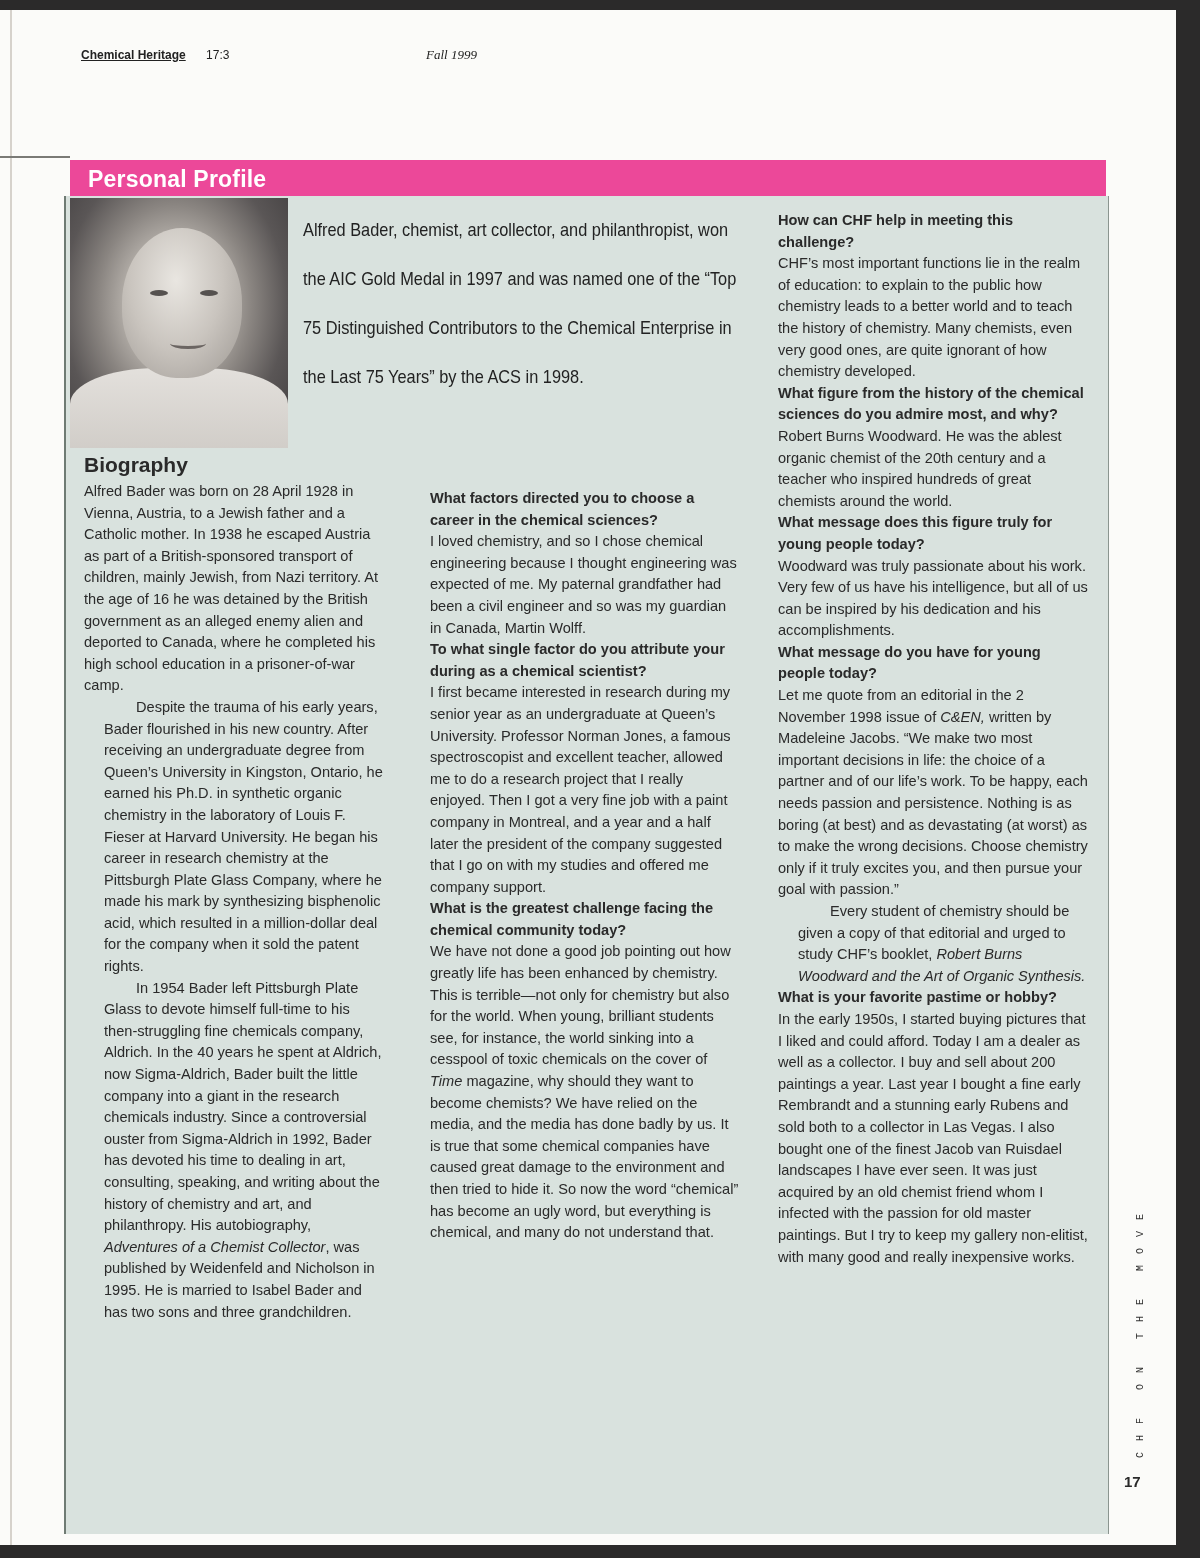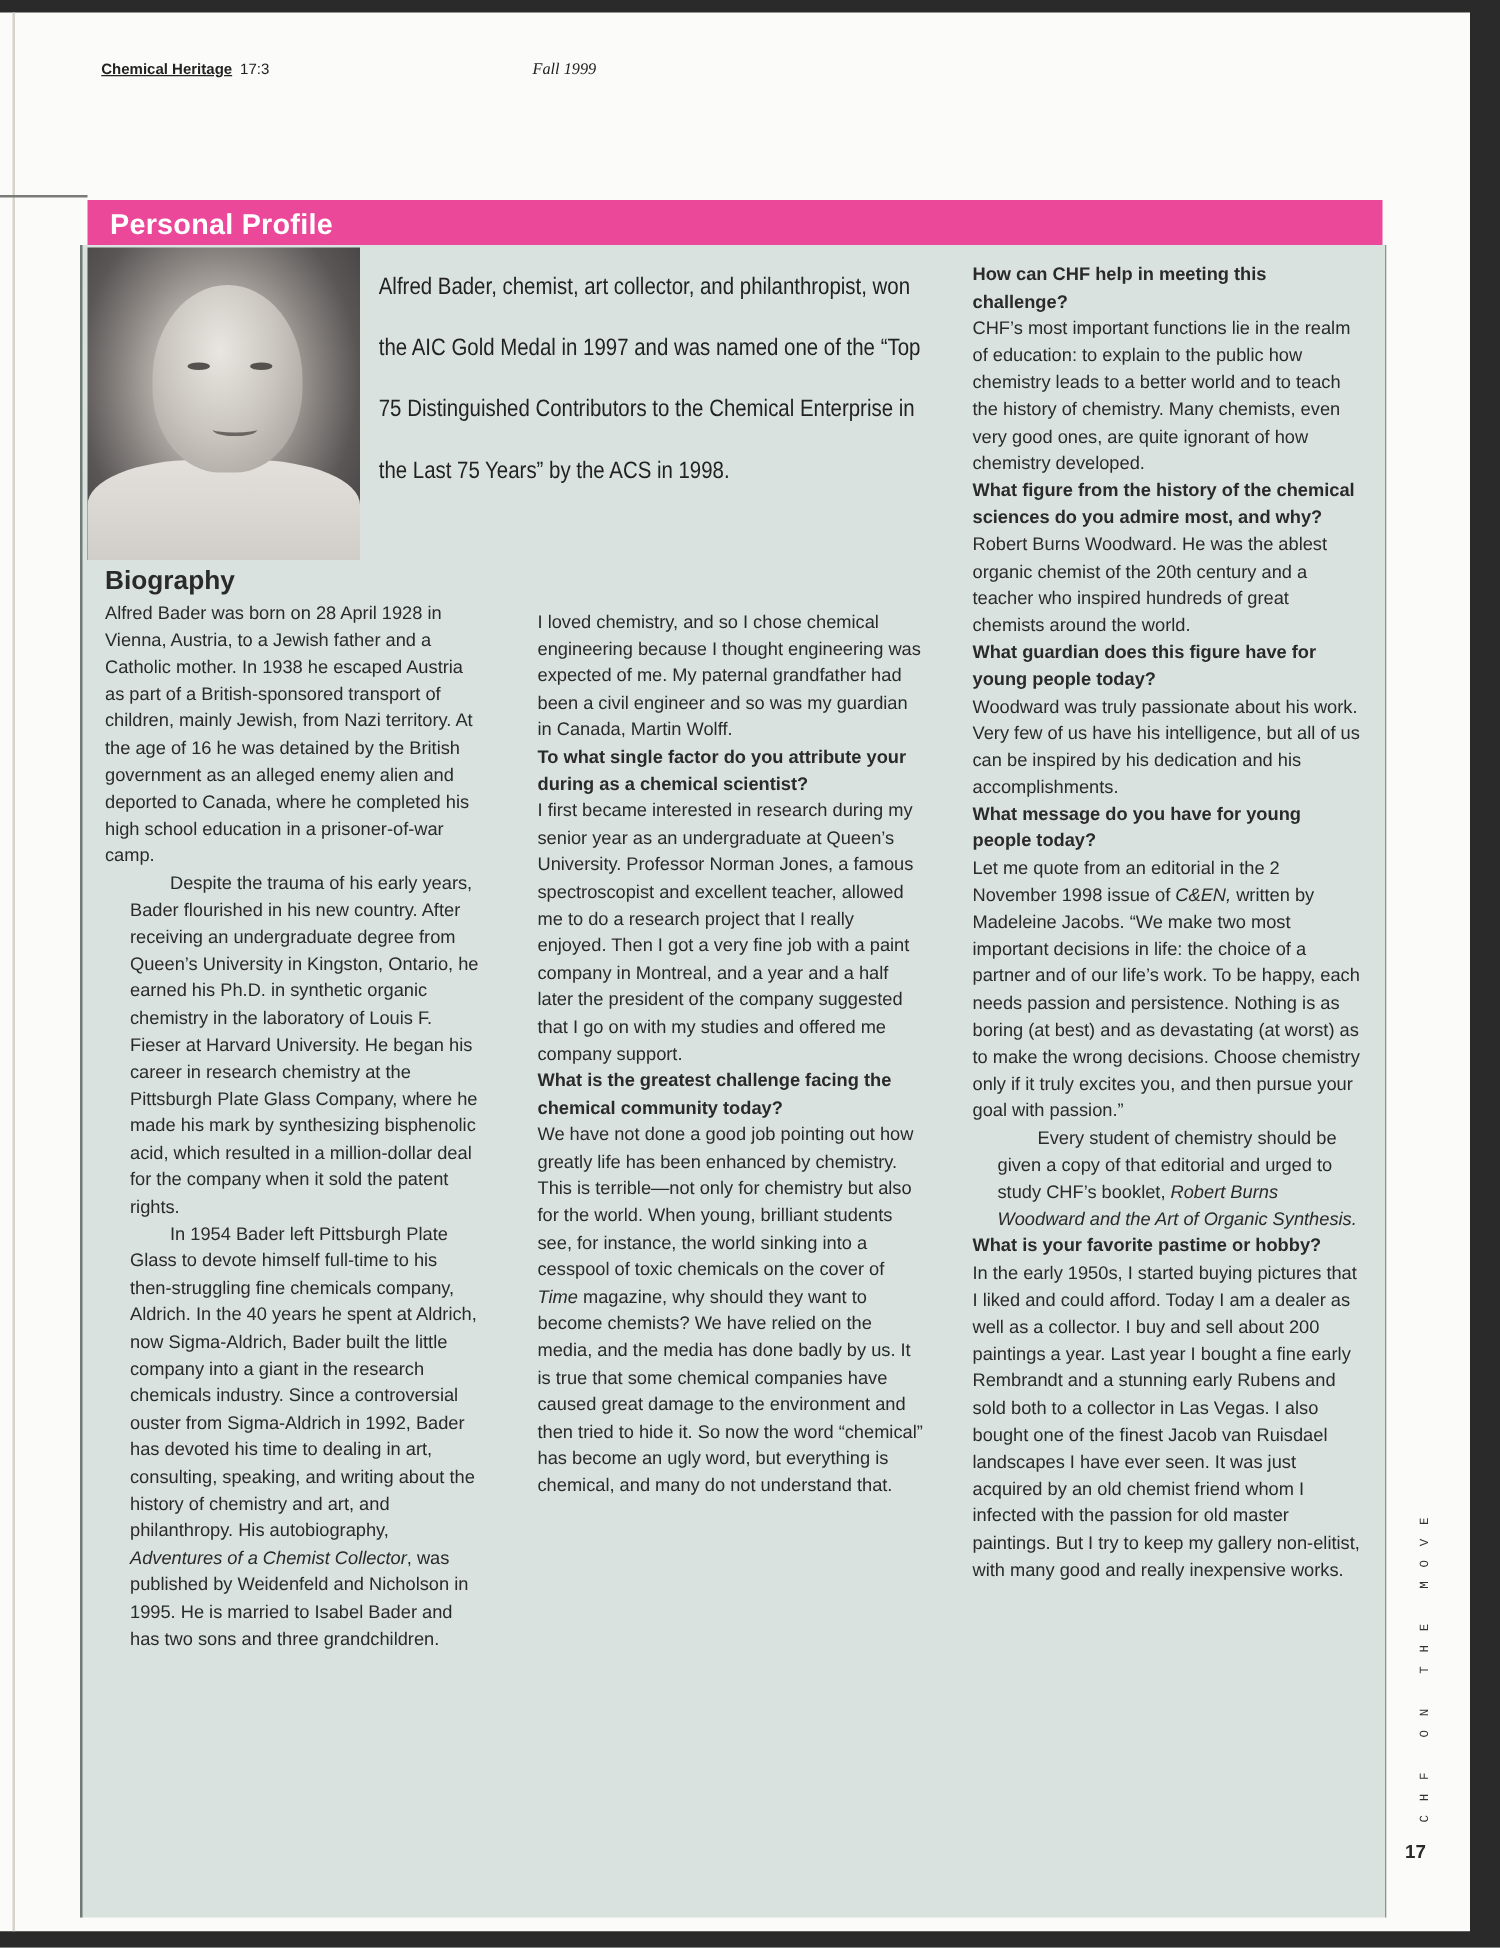--- a/index.html
+++ b/index.html
@@ -21,21 +21,21 @@
     }
     .gutter-line-h {
       position: absolute; left: 0; top: 146px; width: 70px; height: 2px;
       background: #7a7a76;
     }
     .running-head {
       position: absolute; left: 81px; top: 38px;
       font-size: 12px; color: #222;
     }
     .running-head .journal { font-weight: bold; text-decoration: underline; }
-    .running-head .issue { font-weight: normal; margin-left: 3px; text-align: right; }
+    .running-head .issue { font-weight: normal; margin-left: 17px; text-align: right; }
     .running-head .season {
       position: absolute; left: 345px; top: -1px; white-space: nowrap;
       font-family: "Liberation Serif", serif; font-style: italic; font-size: 13px;
     }
     .banner {
       position: absolute; left: 70px; top: 160px;
       width: 1036px; height: 36px;
       background: #ec4899;
     }
     .banner-title {
@@ -145,32 +145,33 @@
 <div class="intro">Alfred Bader, chemist, art collector, and philanthropist, won the AIC Gold Medal in 1997 and was named one of the “Top 75 Distinguished Contributors to the Chemical Enterprise in the Last 75 Years” by the ACS in 1998.</div>
 
 <div class="col col1">
   <p class="section-heading">Biography</p>
   <p>Alfred Bader was born on 28 April 1928 in Vienna, Austria, to a Jewish father and a Catholic mother. In 1938 he escaped Austria as part of a British-sponsored transport of children, mainly Jewish, from Nazi territory. At the age of 16 he was detained by the British government as an alleged enemy alien and deported to Canada, where he completed his high school education in a prisoner-of-war camp.</p>
   <p class="indent">Despite the trauma of his early years, Bader flourished in his new country. After receiving an undergraduate degree from Queen’s University in Kingston, Ontario, he earned his Ph.D. in synthetic organic chemistry in the laboratory of Louis F. Fieser at Harvard University. He began his career in research chemistry at the Pittsburgh Plate Glass Company, where he made his mark by synthesizing bisphenolic acid, which resulted in a million-dollar deal for the company when it sold the patent rights.</p>
   <p class="indent"><span>In 1954 Bader left Pittsburgh Plate Glass to devote himself full-time to his then-struggling fine chemicals company, Aldrich. In the 40 years he spent at Aldrich, now Sigma-Aldrich, Bader built the little company into a giant in the research chemicals industry. Since a controversial ouster from Sigma-Aldrich in 1992, Bader has devoted his time to dealing in art, consulting, speaking, and writing about the history of chemistry and art, and philanthropy. His autobiography,</span> <i>Adventures of a Chemist Collector</i><span>, was published by Weidenfeld and Nicholson in 1995. He is married to Isabel Bader and has two sons and three grandchildren.</span></p>
 </div>
 
 <div class="col col2">
+  <p class="q first">What factors directed you to choose a career in the chemical sciences?</p>
   <p>I loved chemistry, and so I chose chemical engineering because I thought engineering was expected of me. My paternal grandfather had been a civil engineer and so was my guardian in Canada, Martin Wolff.</p>
   <p class="q">To what single factor do you attribute your during as a chemical scientist?</p>
   <p>I first became interested in research during my senior year as an undergraduate at Queen’s University. Professor Norman Jones, a famous spectroscopist and excellent teacher, allowed me to do a research project that I really enjoyed. Then I got a very fine job with a paint company in Montreal, and a year and a half later the president of the company suggested that I go on with my studies and offered me company support.</p>
   <p class="q">What is the greatest challenge facing the chemical community today?</p>
   <p><span>We have not done a good job pointing out how greatly life has been enhanced by chemistry. This is terrible—not only for chemistry but also for the world. When young, brilliant students see, for instance, the world sinking into a cesspool of toxic chemicals on the cover of</span> <i>Time</i> <span>magazine, why should they want to become chemists? We have relied on the media, and the media has done badly by us. It is true that some chemical companies have caused great damage to the environment and then tried to hide it. So now the word “chemical” has become an ugly word, but everything is chemical, and many do not understand that.</span></p>
 </div>
 
 <div class="col col3">
   <p class="q first">How can CHF help in meeting this challenge?</p>
   <p>CHF’s most important functions lie in the realm of education: to explain to the public how chemistry leads to a better world and to teach the history of chemistry. Many chemists, even very good ones, are quite ignorant of how chemistry developed.</p>
   <p class="q">What figure from the history of the chemical sciences do you admire most, and why?</p>
   <p>Robert Burns Woodward. He was the ablest organic chemist of the 20th century and a teacher who inspired hundreds of great chemists around the world.</p>
-  <p class="q">What guardian does this figure have for young people today?</p>
+  <p class="q">What message does this figure truly for young people today?</p>
   <p>Woodward was truly passionate about his work. Very few of us have his intelligence, but all of us can be inspired by his dedication and his accomplishments.</p>
   <p class="q">What message do you have for young people today?</p>
   <p><span>Let me quote from an editorial in the 2 November 1998 issue of</span> <i>C&amp;EN,</i> <span>written by Madeleine Jacobs. “We make two most important decisions in life: the choice of a partner and of our life’s work. To be happy, each needs passion and persistence. Nothing is as boring (at best) and as devastating (at worst) as to make the wrong decisions. Choose chemistry only if it truly excites you, and then pursue your goal with passion.”</span></p>
   <p class="indent"><span>Every student of chemistry should be given a copy of that editorial and urged to study CHF’s booklet,</span> <i>Robert Burns Woodward and the Art of Organic Synthesis.</i></p>
   <p class="q">What is your favorite pastime or hobby?</p>
   <p>In the early 1950s, I started buying pictures that I liked and could afford. Today I am a dealer as well as a collector. I buy and sell about 200 paintings a year. Last year I bought a fine early Rembrandt and a stunning early Rubens and sold both to a collector in Las Vegas. I also bought one of the finest Jacob van Ruisdael landscapes I have ever seen. It was just acquired by an old chemist friend whom I infected with the passion for old master paintings. But I try to keep my gallery non-elitist, with many good and really inexpensive works.</p>
 </div>
 
 </body></html>

